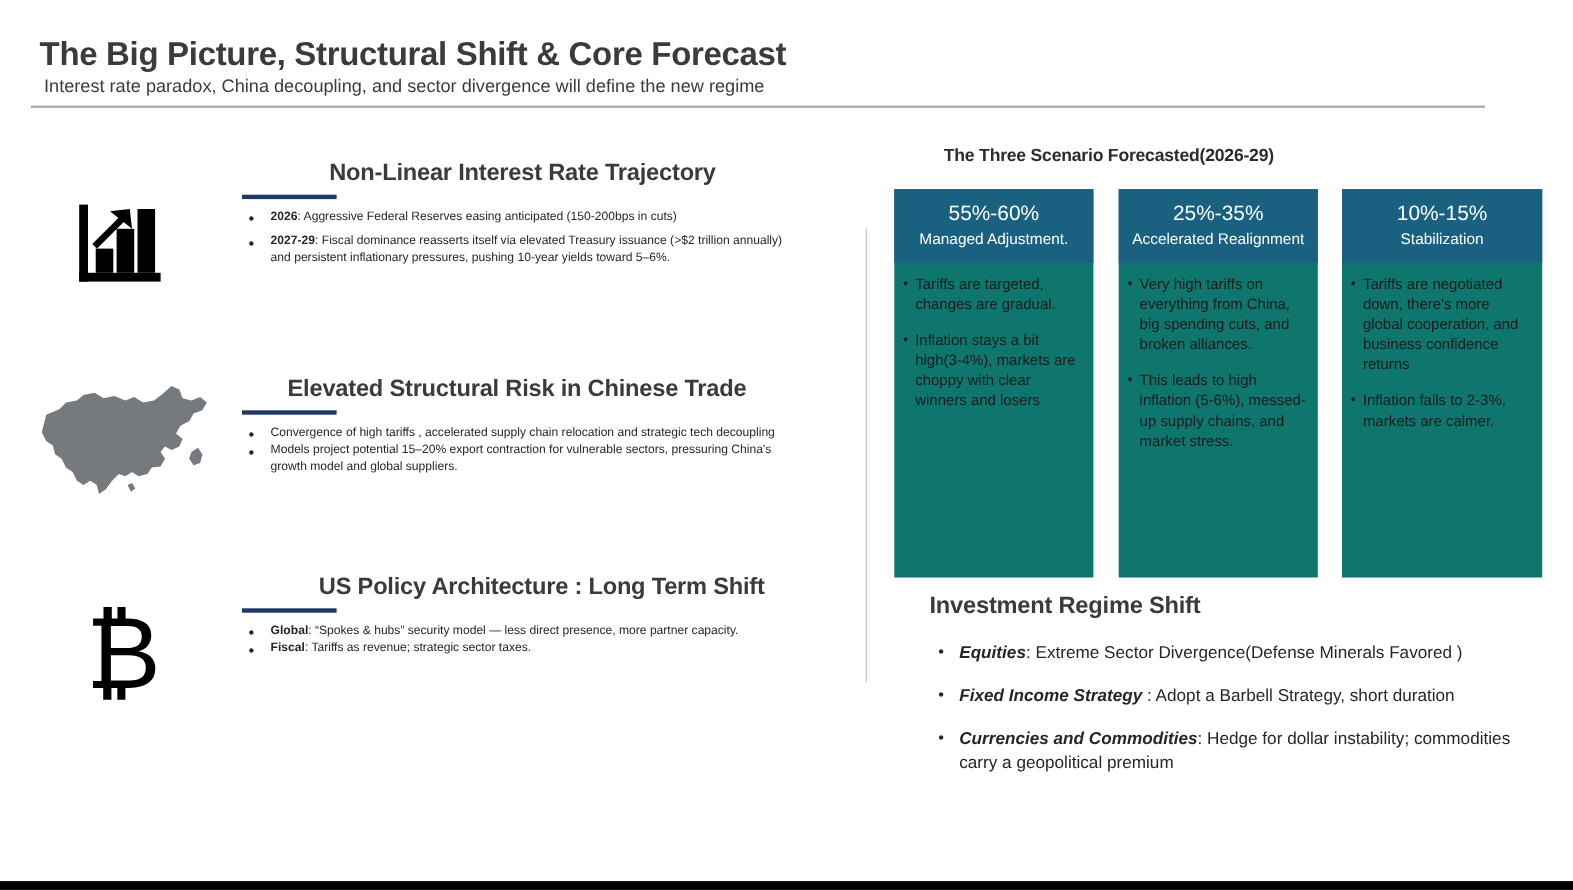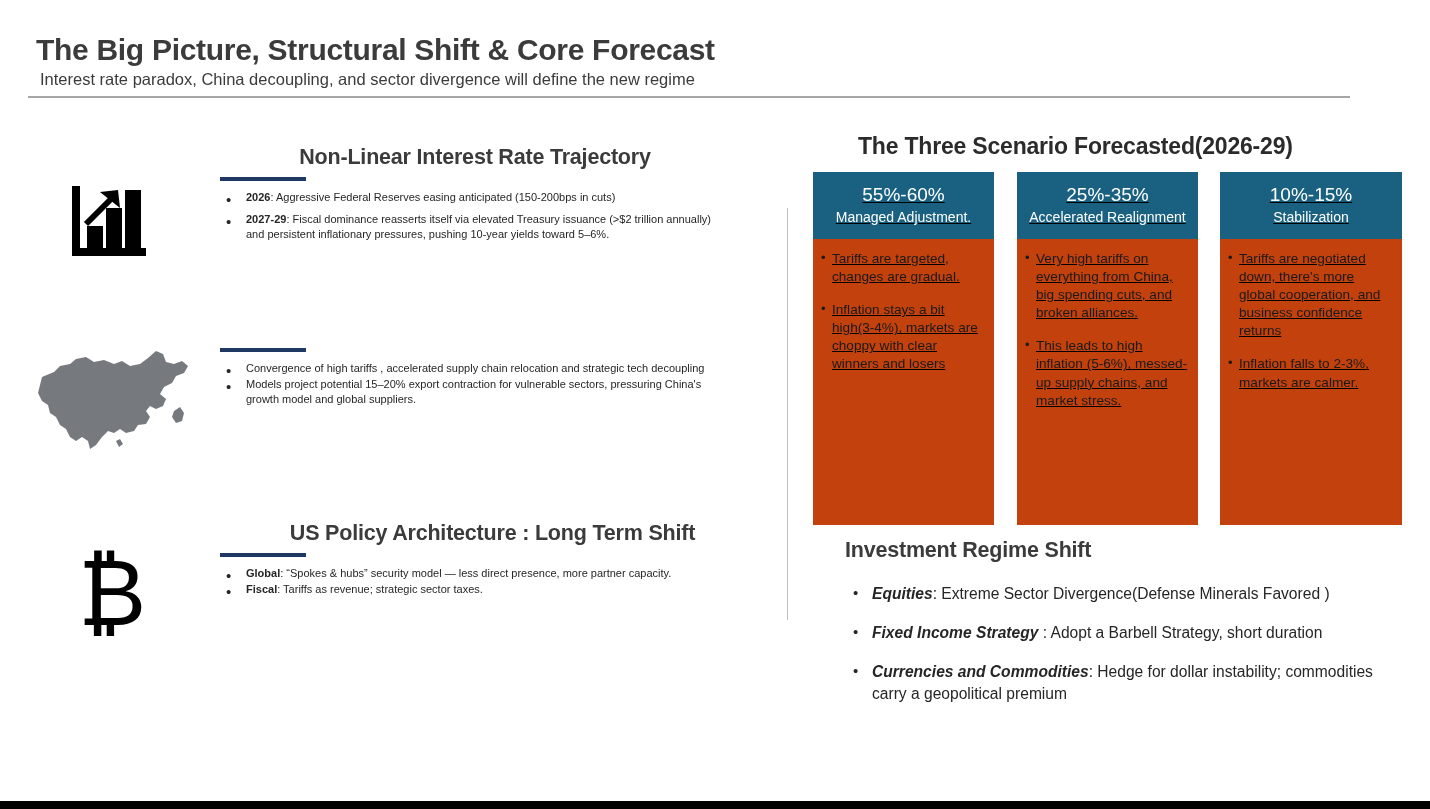--- a/index.html
+++ b/index.html
@@ -69,27 +69,26 @@
 
   
   .vdiv {
     position: absolute; left: 787px; top: 208px;
     width: 1px; height: 412px; background: #bfbfbf;
   }
 
   
   .scen-title {
     position: absolute; left: 858px; top: 133px;
-    font-size: 23px; font-weight: bold; color: #2b2b2b;
+    font-size: 16px; font-weight: bold; color: #2b2b2b;
     white-space: nowrap; letter-spacing: -0.2px;
   }
   .card {
     position: absolute; top: 172px;
-    background: #c2410c;
-    text-decoration: underline;
+    background: #0f766e;
   }
   .card-head {
     background: #1a6181;
     color: #ffffff;
     text-align: center;
     padding: 12px 4px 13px 4px;
   }
   .card-pct { font-size: 19px; line-height: 1.15; }
   .card-name { font-size: 14px; line-height: 1.3; margin-top: 2px; }
   .card-body { padding: 11px 9px 10px 8px; }
@@ -175,20 +174,21 @@
         L133 61 L126 64 L120 61 L116 66 L120 72 L116 79 L108 80 L104 86
         L96 88 L90 84 L84 88 L78 86 L72 92 L66 100 L60 104 L58 96 L52 92
         L46 96 L40 92 L36 84 L30 80 L26 72 L20 68 L18 60 L12 56 L8 48
         L10 40 Z"></path>
       <path fill="#76797e" d="M144 66 L150 62 L154 68 L152 76 L146 78 L142 72 Z"></path>
       <path fill="#76797e" d="M86 96 L90 94 L93 99 L89 102 Z"></path>
     </svg>
   </div>
 
   <div class="sec" style="left:220px; top:341px; width:500px;">
+    <div class="sec-title">Elevated Structural Risk in Chinese Trade</div>
     <div class="sec-accent"></div>
     <ul class="bullets tight">
       <li><span>Convergence of high tariffs , accelerated supply chain relocation and strategic tech decoupling</span></li>
       <li><span>Models project potential 15–20% export contraction for vulnerable sectors, pressuring China's growth model and global suppliers.</span></li>
     </ul>
   </div>
 
   <div class="icon-wrap btc-icon" style="left:78px; top:548px;">₿</div>
 
   <div class="sec" style="left:220px; top:521px; width:545px;">

